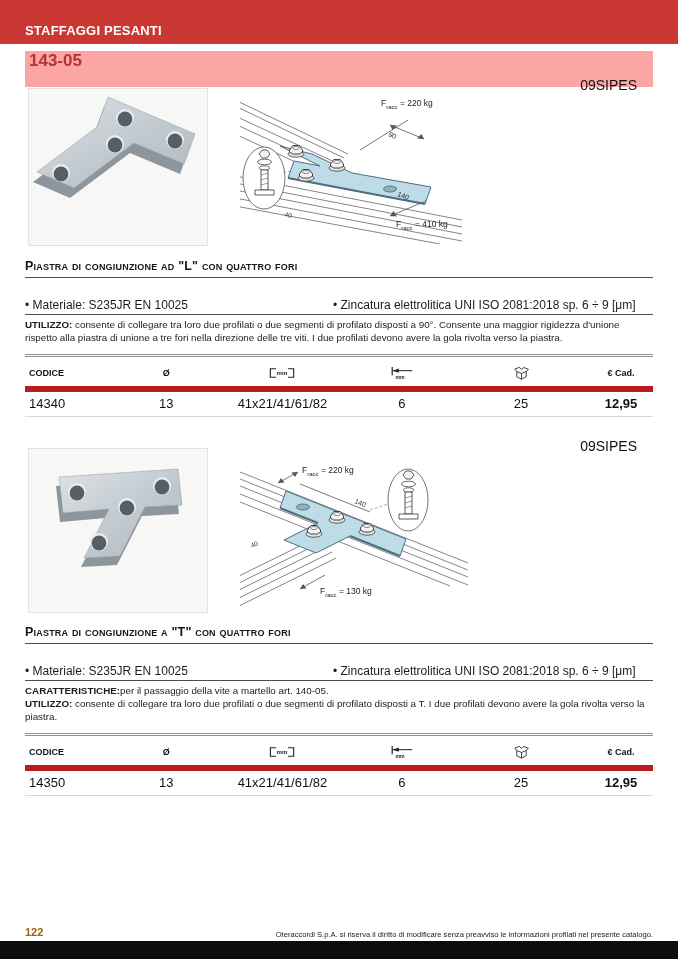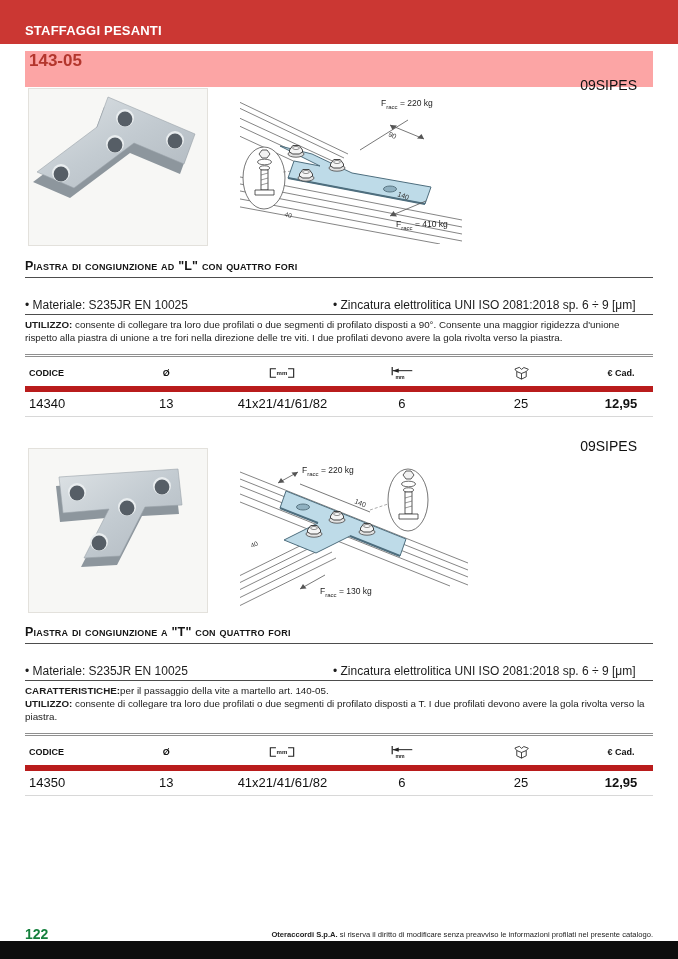--- a/index.html
+++ b/index.html
@@ -51,23 +51,23 @@
   table.spec thead tr { border-top:3px double #8f8f8f; border-bottom:6px solid #b91c1c; }
   table.spec tbody tr { border-bottom:1px solid #d8d8d8; }
   table.spec th { font-size:9px; font-weight:bold; padding:8px 2px 5px 2px; text-align:center; color:#111; }
   table.spec td { font-size:13px; padding:4px 2px 5px 2px; text-align:center; color:#111; }
   table.spec th:first-child, table.spec td:first-child { text-align:left; padding-left:4px; }
   table.spec th:last-child,  table.spec td:last-child  { text-align:center; padding-right:3px; }
   table.spec td:last-child { font-weight:bold; }
   th .hicon { display:inline-block; vertical-align:middle; }
 
   
-  .footer-pagenum { position:absolute; left:25px; top:926px; font-size:14px; font-weight:bold; color:#15803d; }
+  .footer-pagenum { position:absolute; left:25px; top:926px; font-size:11px; font-weight:bold; color:#a16207; }
   .footer-note { position:absolute; right:25px; top:930px; font-size:7.6px; color:#222; }
-  .footer-note b { font-weight:bold;text-align:center; }
+  .footer-note b { font-weight:normal;text-align:center; }
   .band-bottom { position:absolute; left:0; bottom:0; width:678px; height:18px; background:#0d0d0d; }
 
   svg text { font-family:"Liberation Sans", sans-serif; }
 </style>
 </head>
 <body>
 
 <div class="page">
 
   <div class="band-top">

